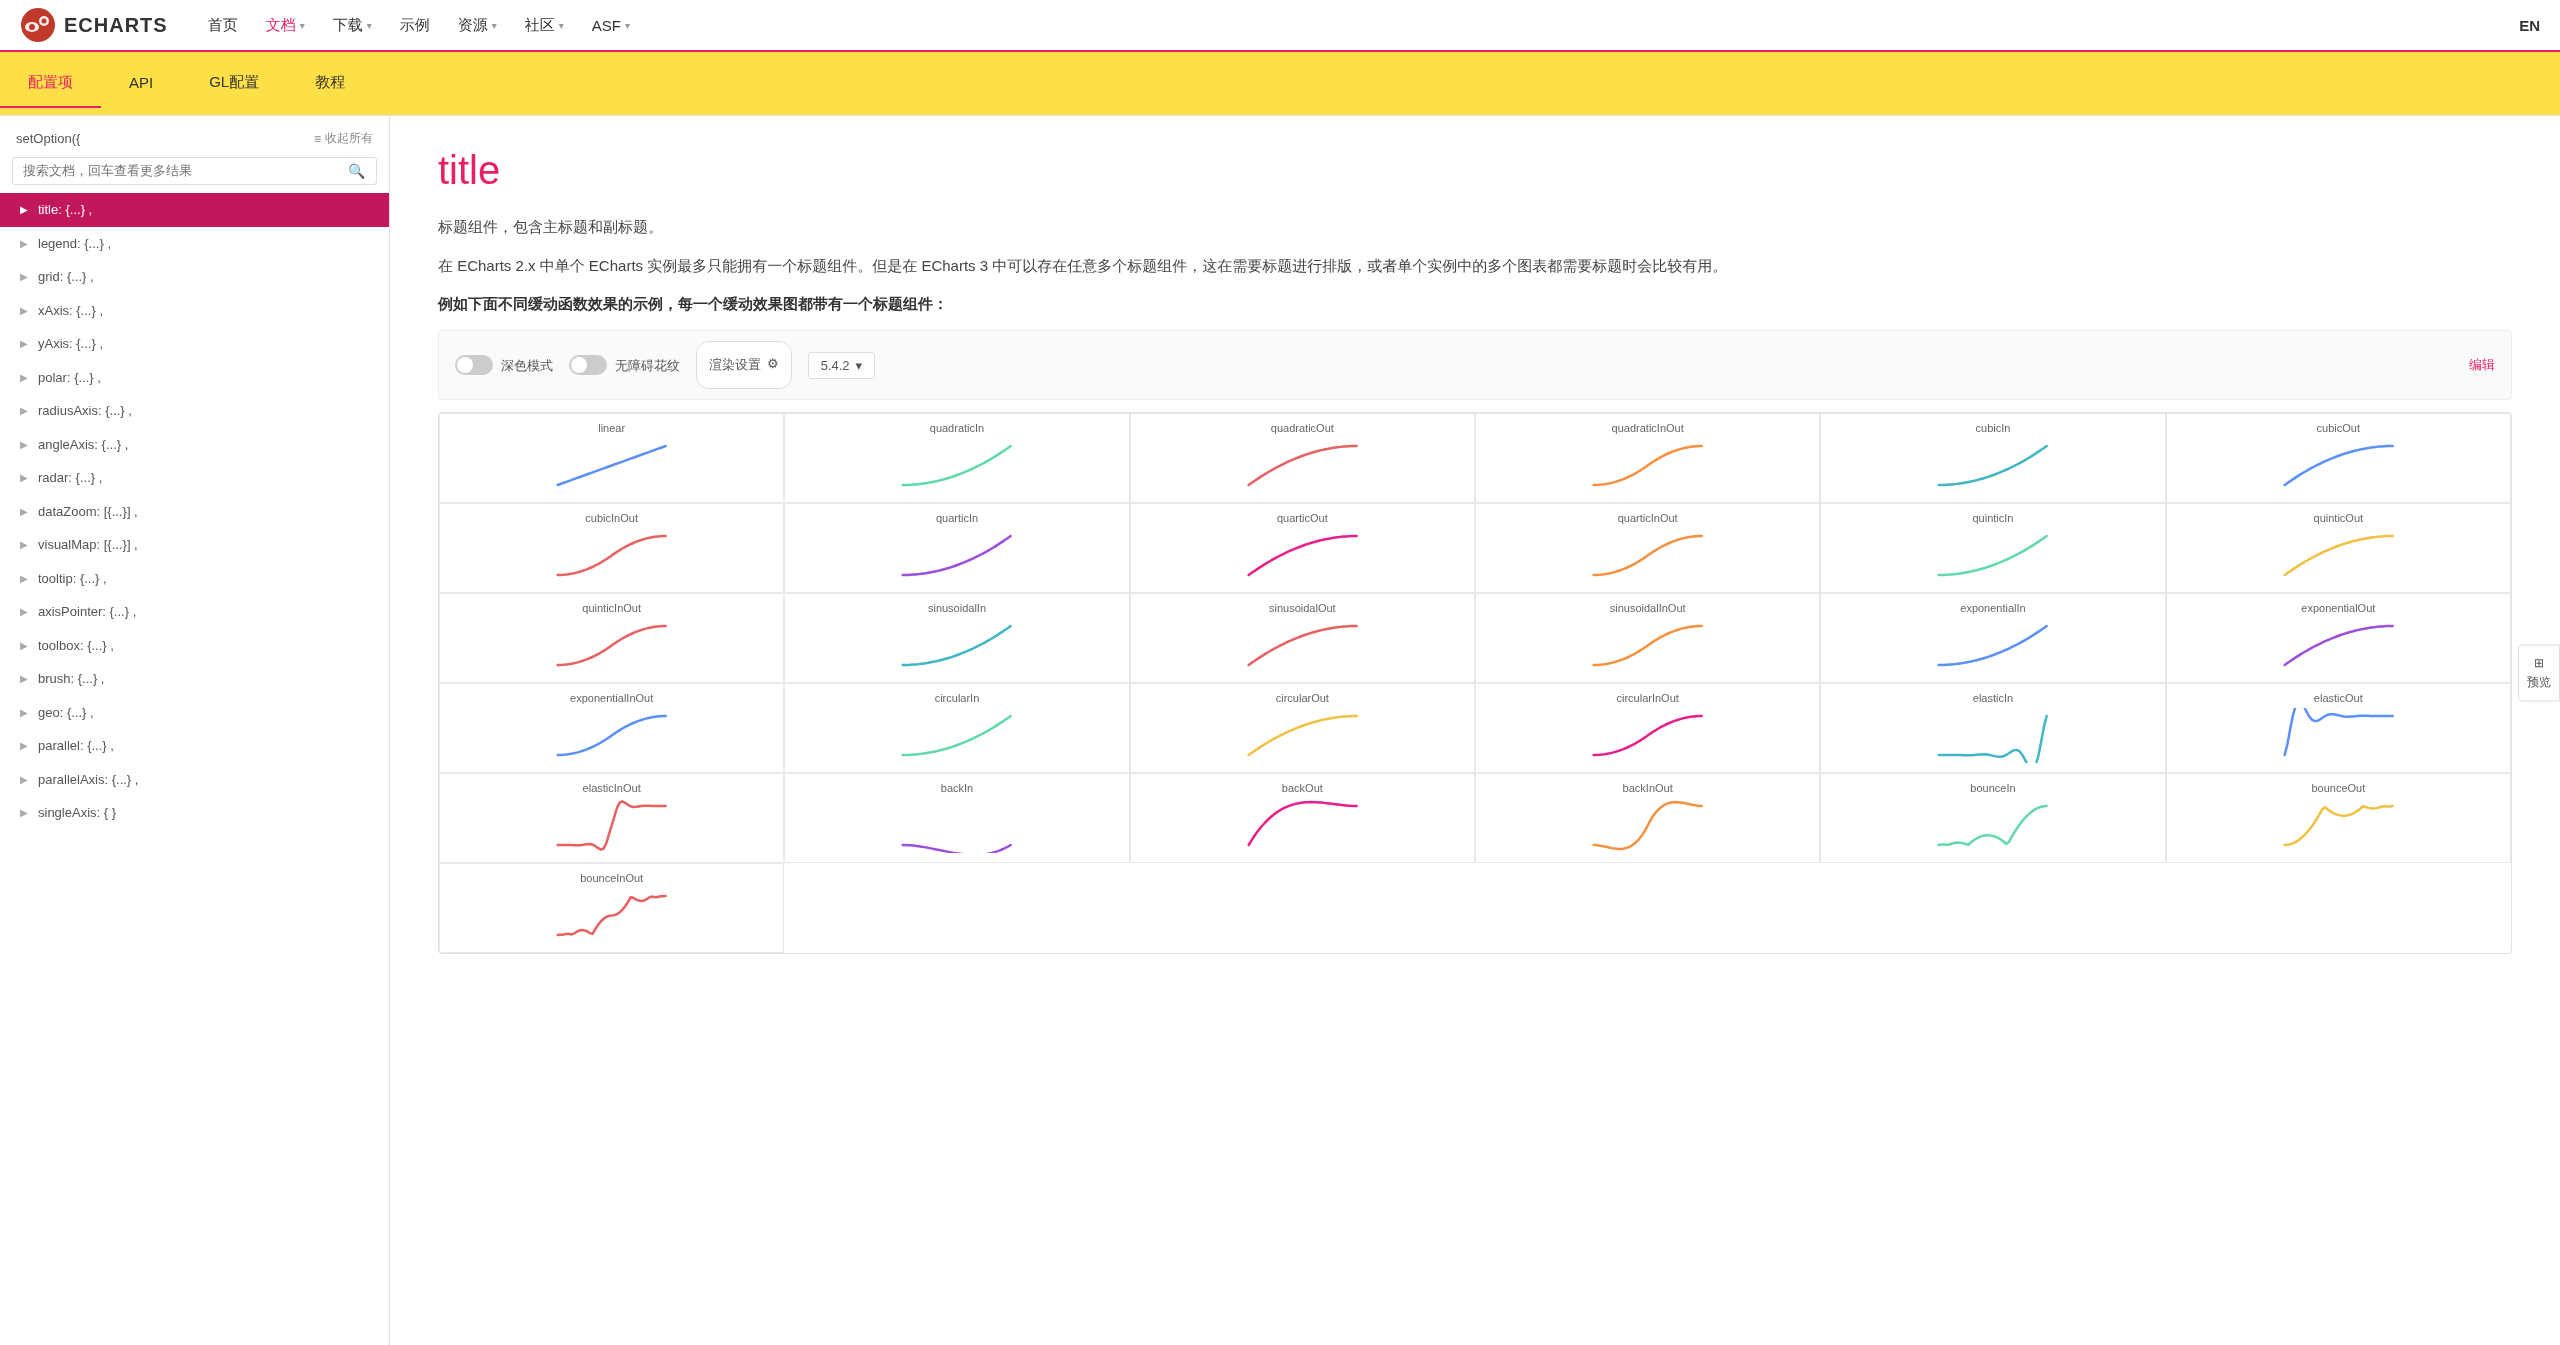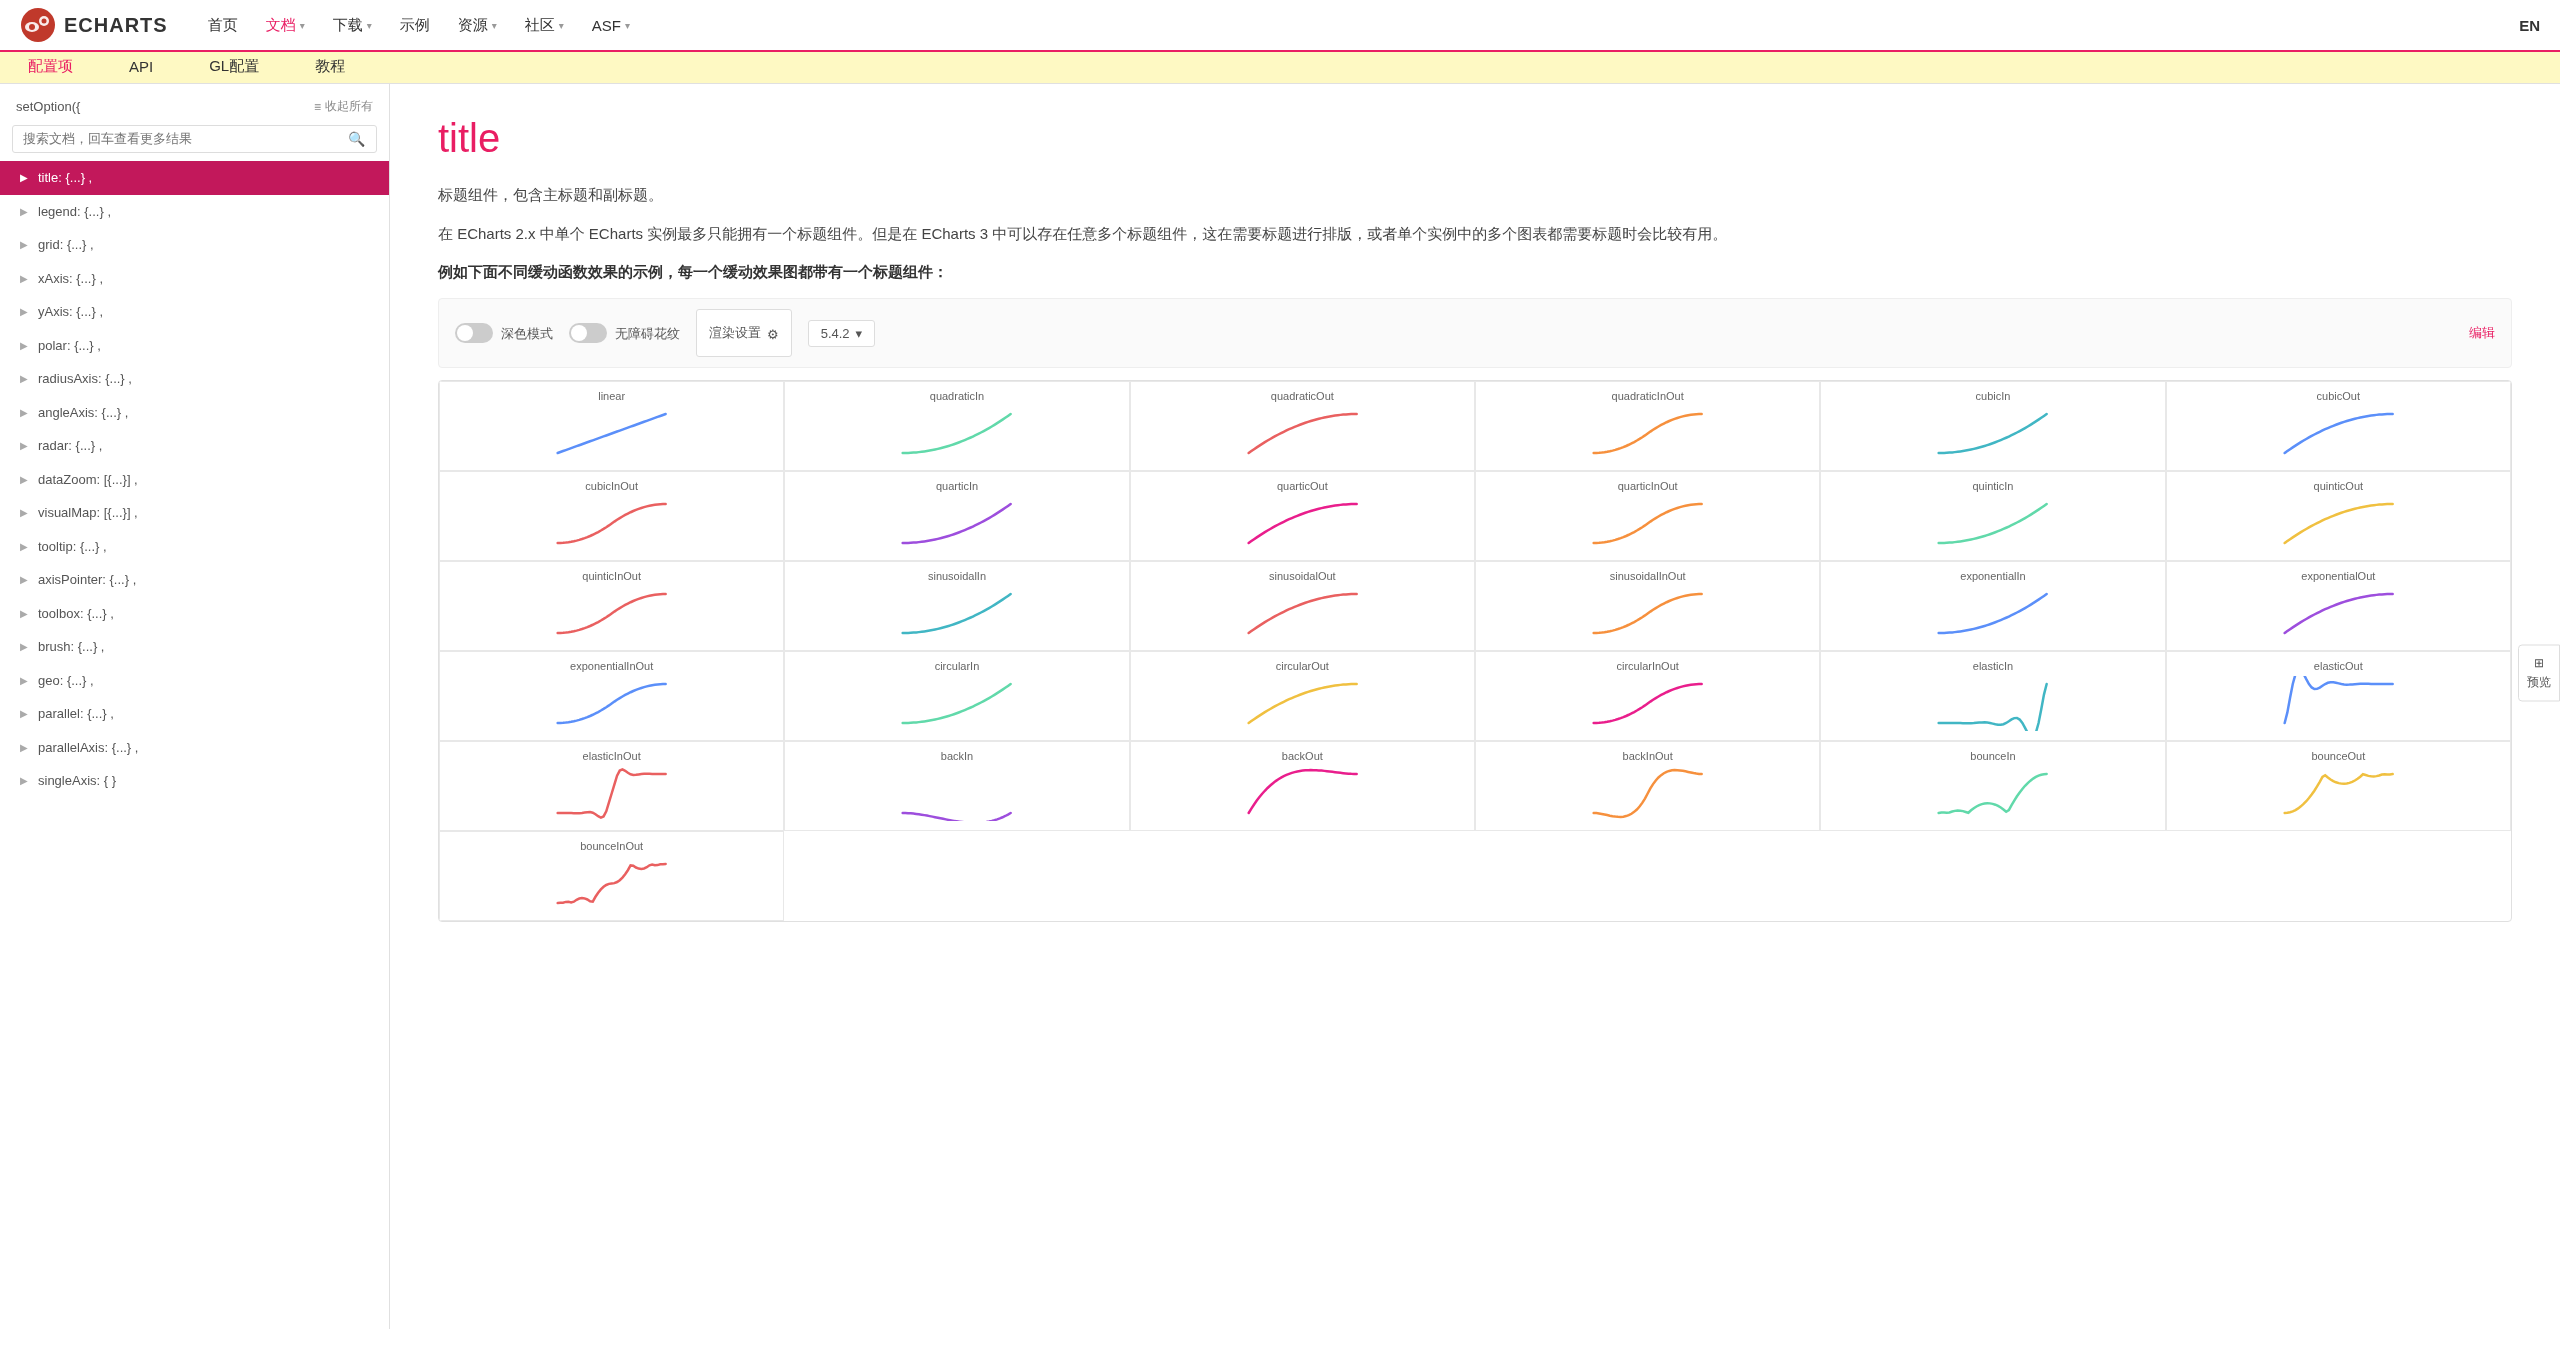--- a/index.html
+++ b/index.html
@@ -52,24 +52,24 @@
       font-size: 15px;
       color: #333;
       cursor: pointer;
       font-weight: bold;
     }
 
     
     .sub-nav {
       display: flex;
       align-items: center;
-      height: 32px;
+      height: 64px;
       border-bottom: 1px solid #e0e0e0;
       padding: 0 0 0 0;
-      background: #fef9c3;
+      background: #fde047;
     }
     .sub-nav-item {
       padding: 0 28px;
       height: 48px;
       display: flex;
       align-items: center;
       font-size: 15px;
       color: #333;
       cursor: pointer;
       border-bottom: 2px solid transparent;
@@ -211,25 +211,25 @@
       height: 16px;
       background: #fff;
       border-radius: 50%;
       top: 2px;
       left: 2px;
       transition: left 0.2s;
     }
     .toggle-label { font-size: 13px; color: #555; }
     .render-btn {
       display: flex;
-      align-items: flex-end;
+      align-items: flex-start;
       gap: 6px;
       padding: 14px 12px;
       border: 1px solid #ddd;
-      border-radius: 3px;
+      border-radius: 13px;
       background: #fff;
       font-size: 13px;
       color: #555;
       cursor: pointer;
     }
     .version-btn {
       display: flex;
       align-items: center;
       gap: 6px;
       padding: 5px 12px;

